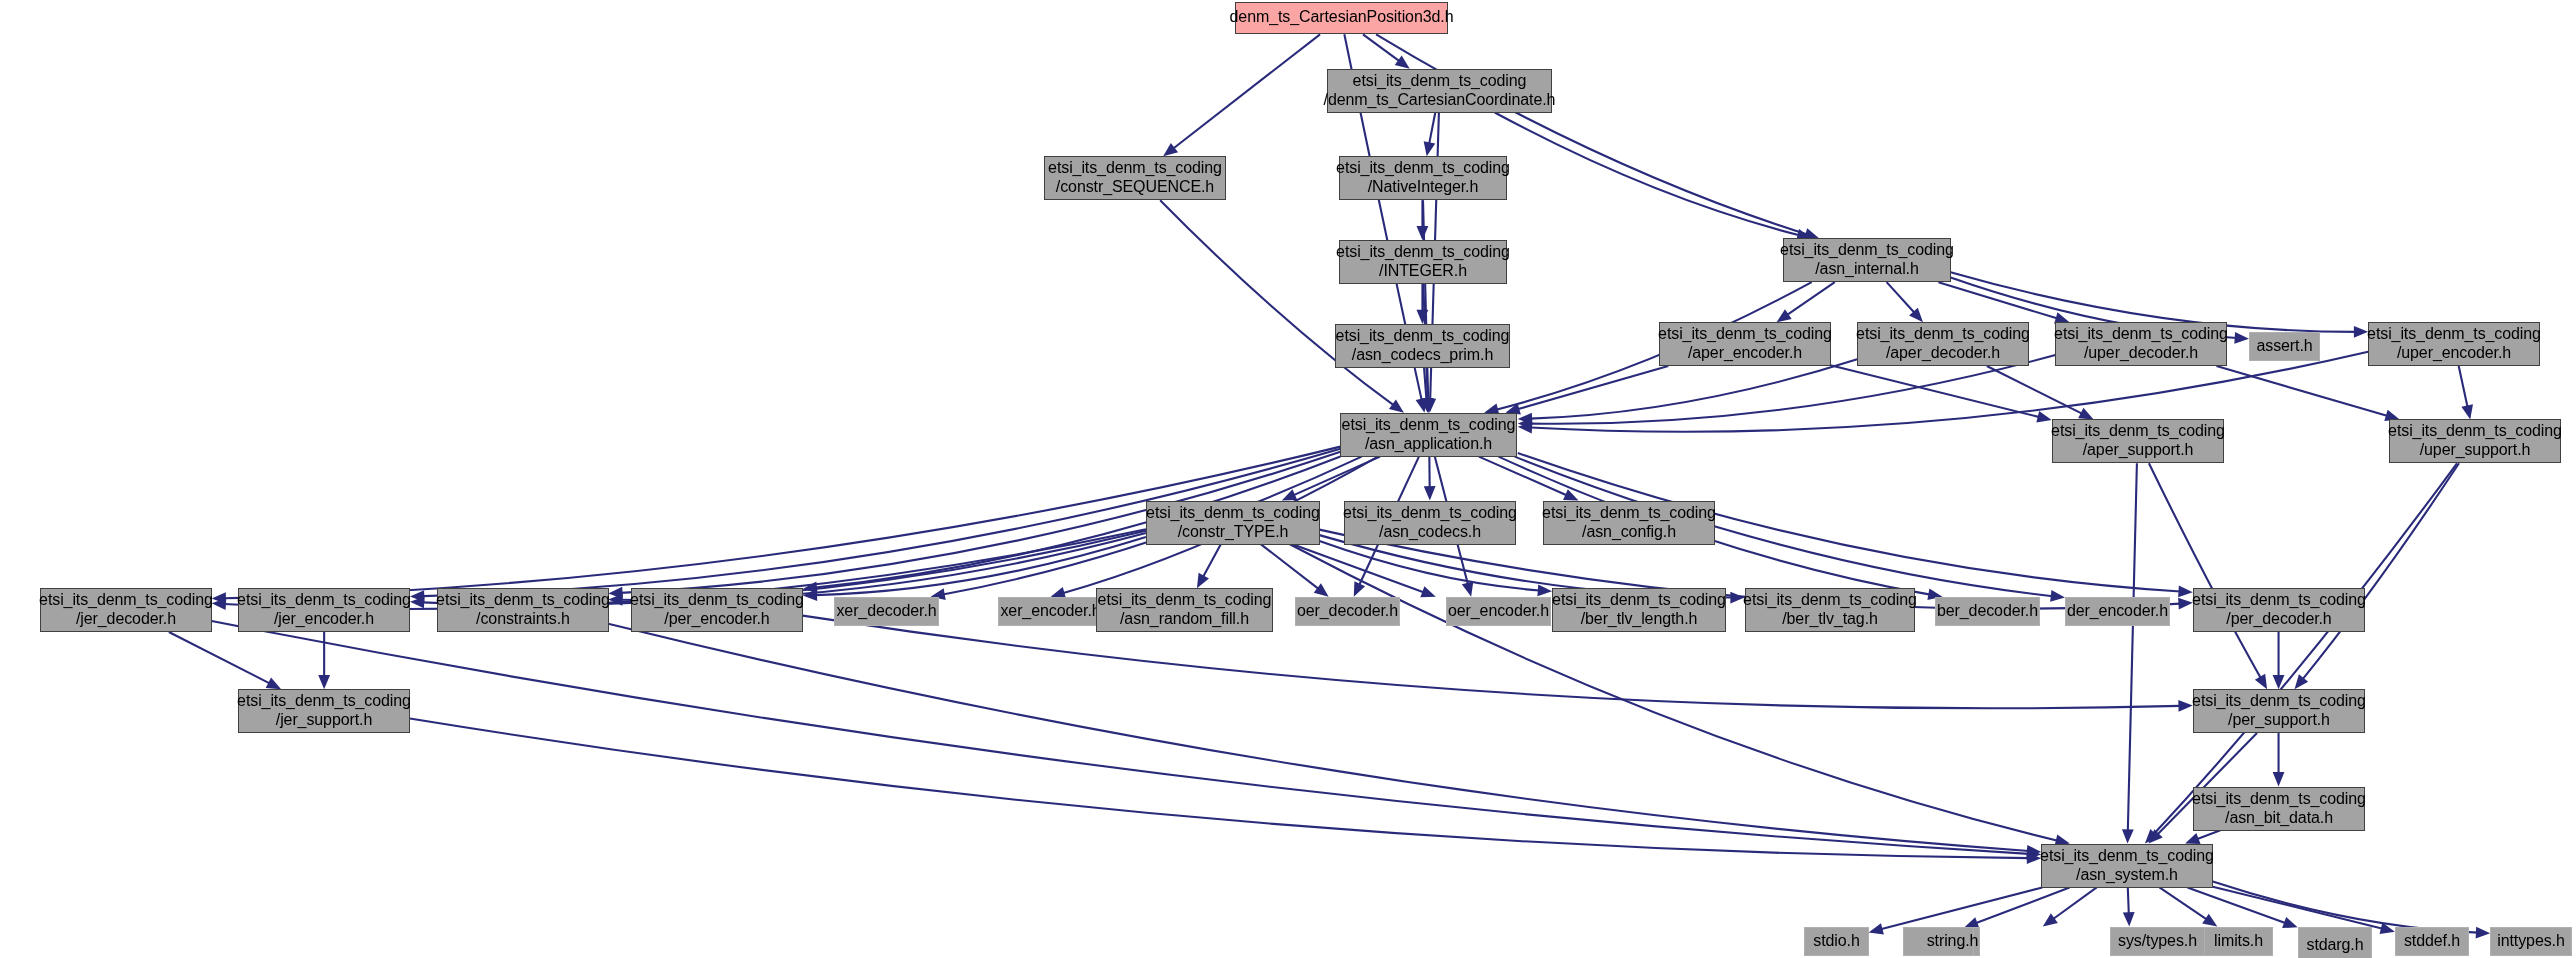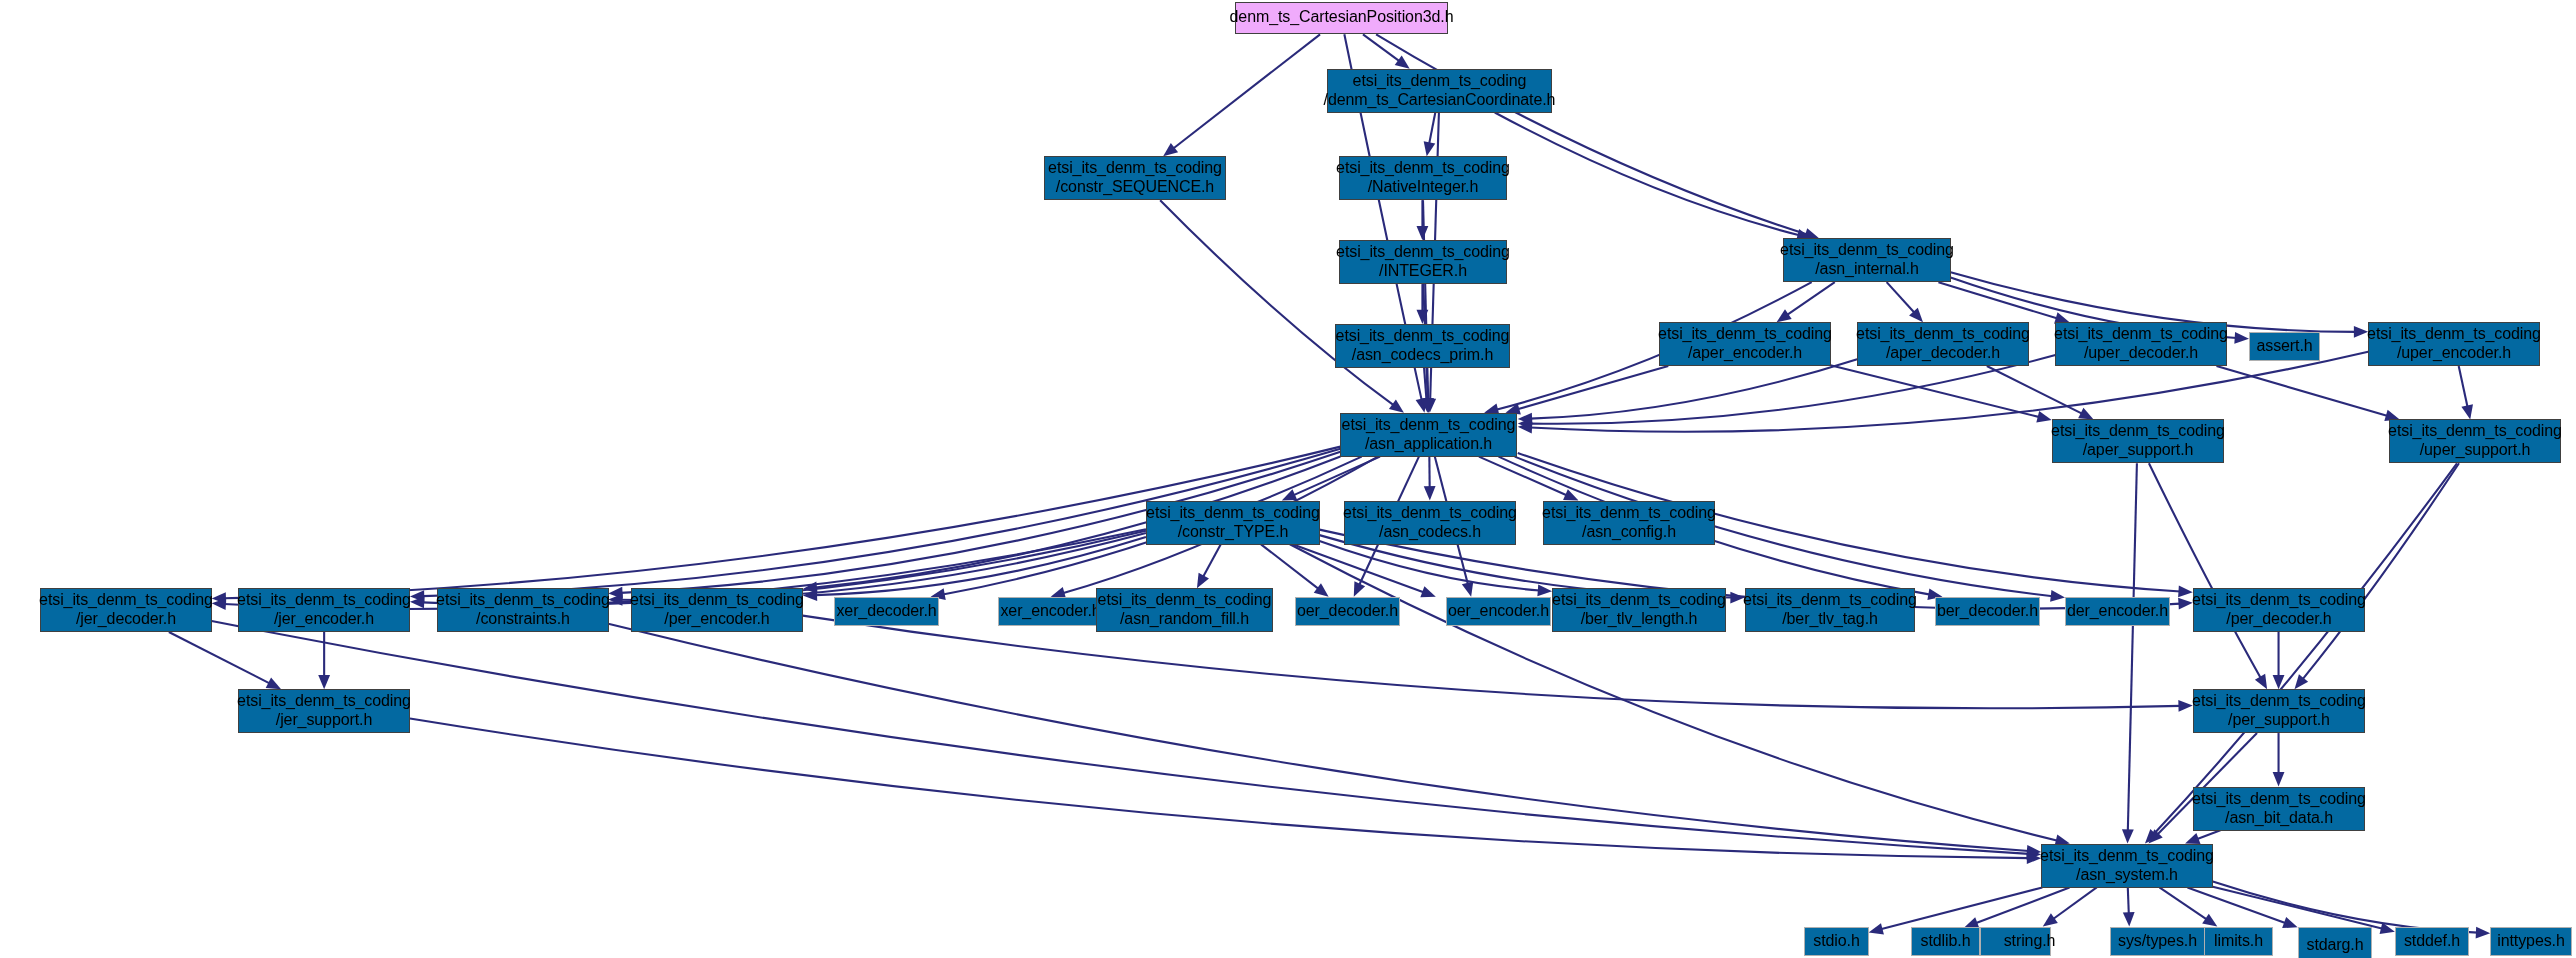--- a/index.html
+++ b/index.html
@@ -32,34 +32,34 @@
     stroke: none;
   }
   .node-box {
     position: absolute;
     box-sizing: border-box;
     display: flex;
     flex-direction: column;
     align-items: center;
     justify-content: center;
     text-align: center;
-    background: #0369a1;
+    background: #a3a3a3;
     border: 1px solid #b0b0b0;
     color: #000000;
     font-size: 16px;
     line-height: 1.18;
     letter-spacing: -0.1px;
     white-space: nowrap;
     z-index: 5;
   }
   .node-box.thick {
     border: 1.9px solid #404040;
   }
   .node-box.root {
-    background: #f0abfc;
+    background: #fca5a5;
     border: 1.9px solid #404040;
     align-items: center;
   }
   .node-line {
     display: block;
   }
 </style>
 </head>
 <body>
 
@@ -350,21 +350,21 @@
       <div class="node-box thick" style="left: 2041px; top: 844px; width: 172px; height: 44px;">
         <span class="node-line">etsi_its_denm_ts_coding</span>
         <span class="node-line">/asn_system.h</span>
       </div>
       <div class="node-box" style="left: 1804px; top: 927px; width: 65px; height: 29px;">
         <span class="node-line">stdio.h</span>
       </div>
       <div class="node-box" style="left: 1895px; top: 927px; width: 69px; height: 29px; margin-left: 16px;">
         <span class="node-line">stdlib.h</span>
       </div>
-      <div class="node-box" style="left: 1980px; top: 927px; width: 71px; height: 29px; padding-left: 28px;">
+      <div class="node-box" style="left: 1903px; top: 927px; width: 71px; height: 29px; padding-left: 28px;">
         <span class="node-line">string.h</span>
       </div>
       <div class="node-box" style="left: 2082px; top: 927px; width: 95px; height: 29px; margin-left: 28px;">
         <span class="node-line">sys/types.h</span>
       </div>
       <div class="node-box" style="left: 2204px; top: 927px; width: 69px; height: 29px;">
         <span class="node-line">limits.h</span>
       </div>
       <div class="node-box" style="left: 2298px; top: 927px; width: 74px; height: 36px;">
         <span class="node-line">stdarg.h</span>

